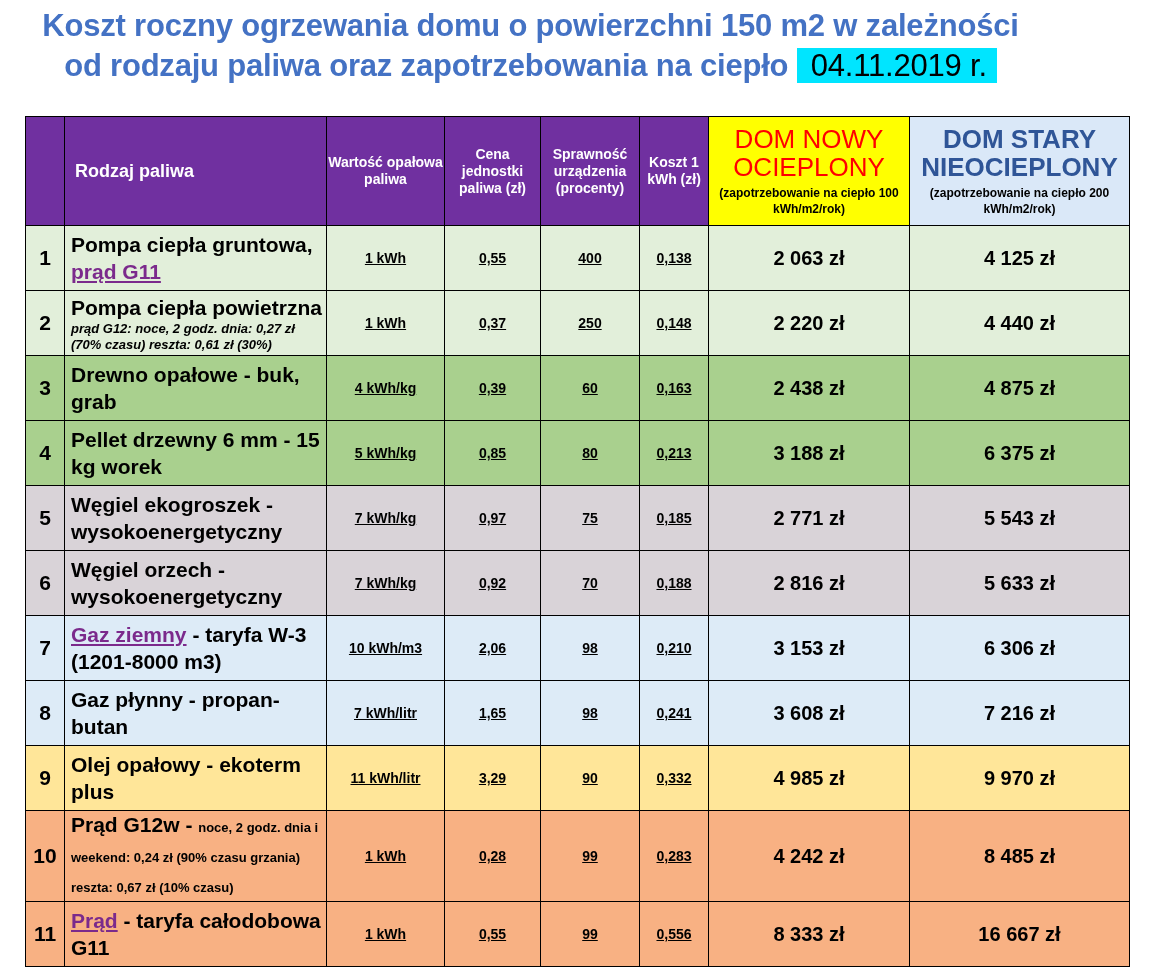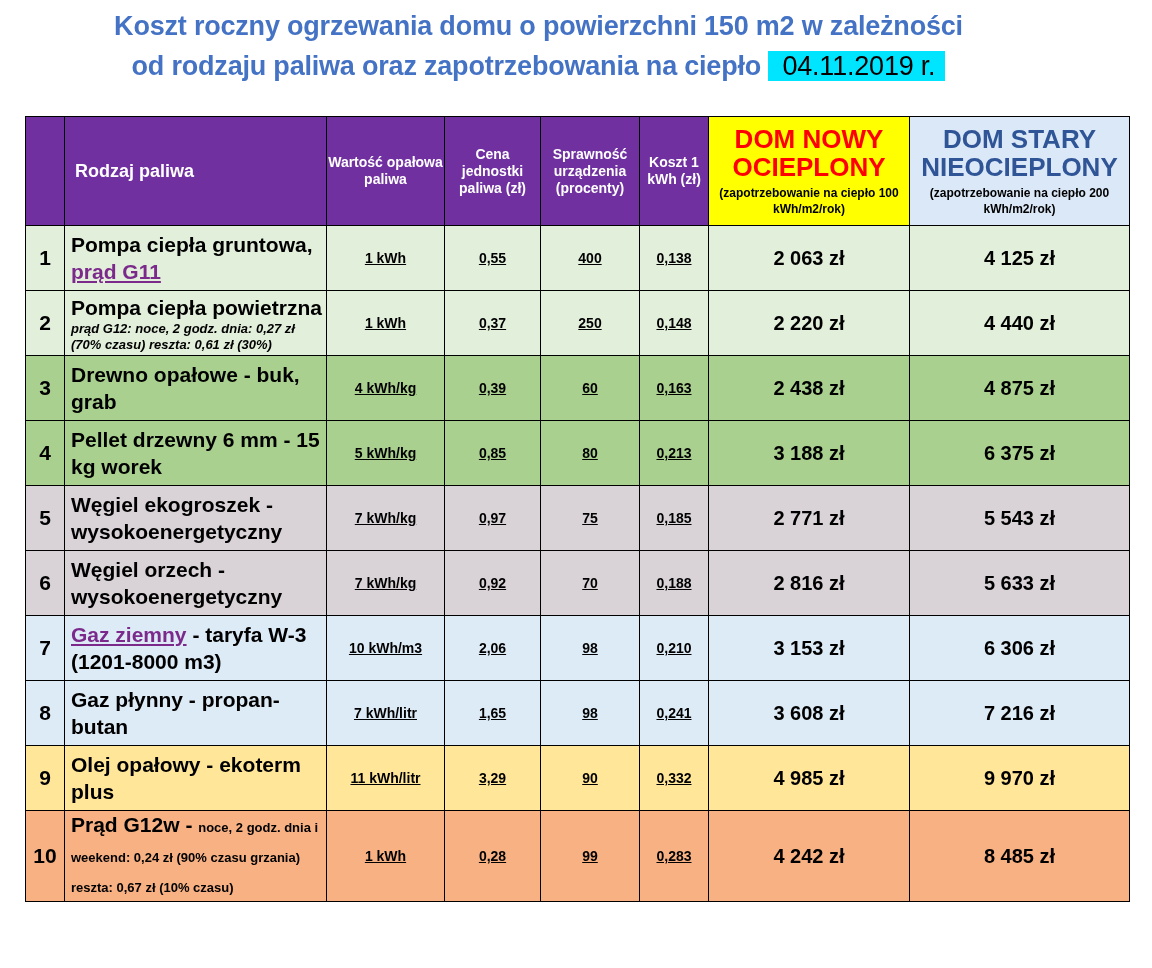--- a/index.html
+++ b/index.html
@@ -1,31 +1,31 @@
 <!DOCTYPE html>
 <html><head>
 <meta charset="utf-8">
 <style>
   html, body { margin: 0; padding: 0; background: #ffffff; }
   body { width: 1152px; height: 968px; position: relative; overflow: hidden;
          font-family: "Liberation Sans", sans-serif; }
-  .title { position: absolute; left: 8px; top: 6px; width: 1061px; text-align: center;
-           color: #4472c4; font-weight: bold; font-size: 27px; line-height: 40px;
+  .title { position: absolute; left: 0; top: 6px; width: 1061px; text-align: center;
+           color: #4472c4; font-weight: bold; font-size: 31px; line-height: 40px;
            font-family: "Liberation Sans", sans-serif; letter-spacing: -0.2px; }
   .title .date { background: #00e5ff; color: #000; font-weight: normal; padding: 0 10px 0 14px; }
   table { position: absolute; left: 25px; top: 116px; border-collapse: collapse;
           table-layout: fixed; width: 1104px; }
   td, th { border: 1.5px solid #000; padding: 0; text-align: center; vertical-align: middle;
            font-family: "Liberation Sans", sans-serif; }
   thead th { background: #7030a0; color: #fff; font-weight: bold; font-size: 14px;
              line-height: 17px; height: 108px; }
   thead th.name-h { text-align: left; padding-left: 10px; font-size: 18px; }
   thead th.new-h { background: #ffff00; color: #000; }
   thead th.old-h { background: #dae8f8; color: #000; margin-top: 32px; }
-  .big-red { color: #ff0000; font-size: 26px; line-height: 28px; font-weight: bold; display: block; }
+  .big-red { color: #ff0000; font-size: 26px; line-height: 28px; font-weight: normal; display: block; }
   .big-blue { color: #2f5597; font-size: 26px; line-height: 28px; font-weight: bold; display: block; }
   .small-h { font-size: 12px; line-height: 16px; display: block; margin-top: 4px; font-weight: bold; }
   tbody td { height: 64px; font-weight: bold; }
   td.num { font-size: 21px; }
   td.name { text-align: left; padding-left: 6px; font-size: 21px; line-height: 27px; }
   td.name .sub { font-size: 13px; line-height: 16px; display: block; font-style: italic; }
   td.name .inline-sub { font-size: 13px; }
   td.val { font-size: 14px; text-decoration: underline; }
   td.cost { font-size: 20px; }
   a.lnk { color: #7b2a8c; text-decoration: underline; }
@@ -167,14 +167,24 @@
       <tr class="r-orange">
         <td class="num">10</td>
         <td class="name"><span>Prąd G12w - </span><span class="inline-sub">noce, 2 godz. dnia i weekend: 0,24 zł (90% czasu grzania) reszta: 0,67 zł (10% czasu)</span></td>
         <td class="val">1 kWh</td>
         <td class="val">0,28</td>
         <td class="val">99</td>
         <td class="val">0,283</td>
         <td class="cost">4 242 zł</td>
         <td class="cost">8 485 zł</td>
       </tr>
+      <tr class="r-orange">
+        <td class="num">11</td>
+        <td class="name"><span></span><a class="lnk" href="#">Prąd</a><span> - taryfa całodobowa G11</span></td>
+        <td class="val">1 kWh</td>
+        <td class="val">0,55</td>
+        <td class="val">99</td>
+        <td class="val">0,556</td>
+        <td class="cost">8 333 zł</td>
+        <td class="cost">16 667 zł</td>
+      </tr>
     </tbody>
 </table>
 
 </body></html>

